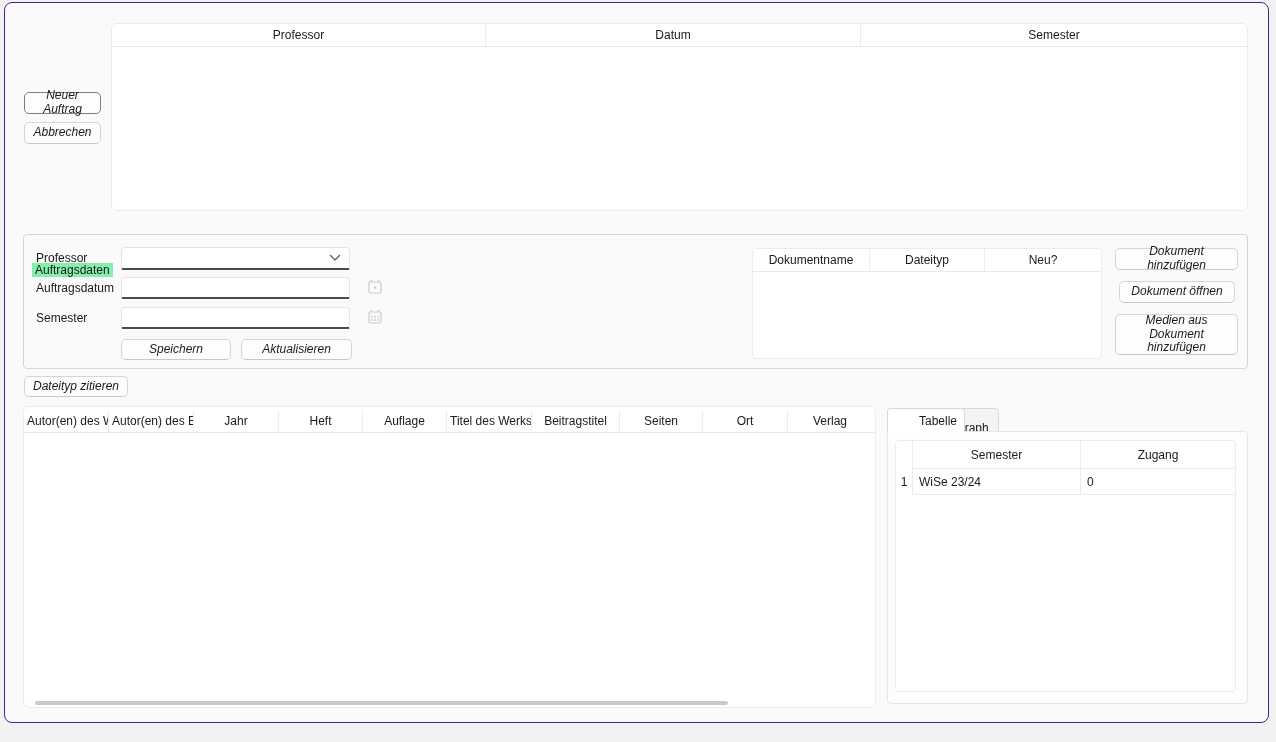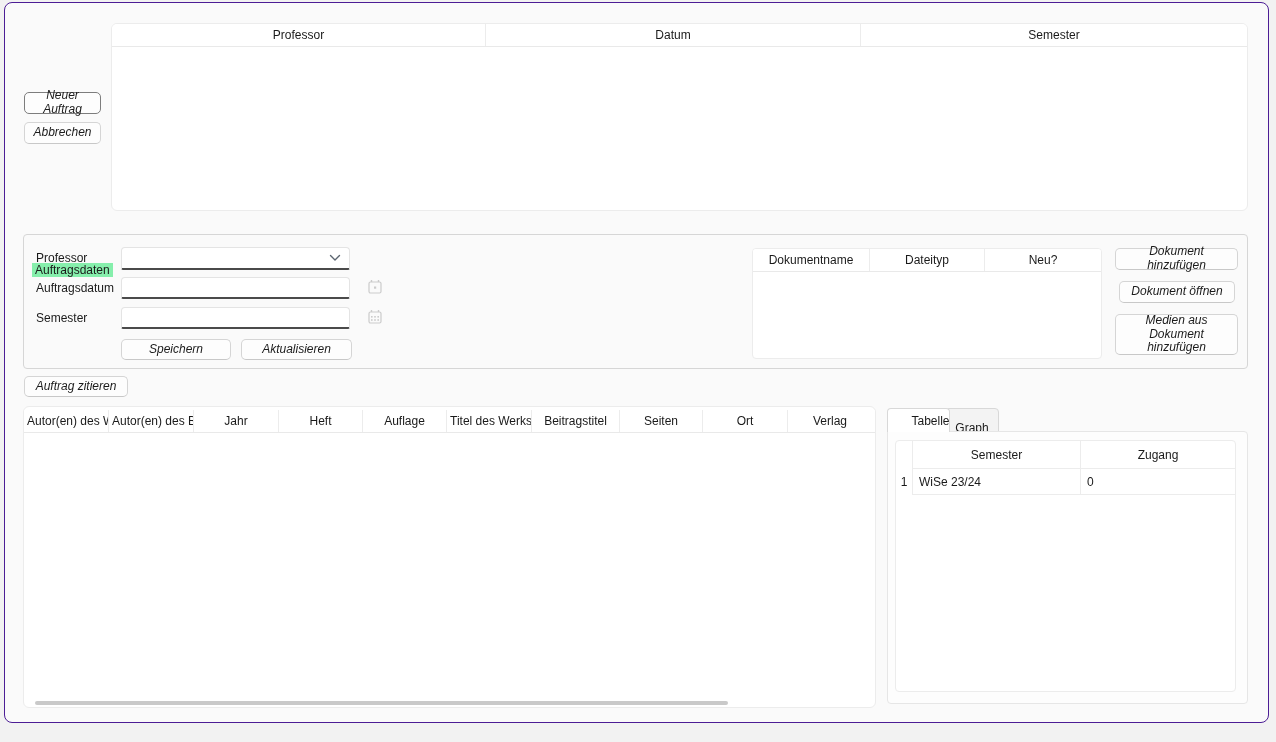--- a/index.html
+++ b/index.html
@@ -103,40 +103,40 @@
             <div class="th center" style="width: 117px;">Neu?</div>
           </div>
         <div style="height:88px;"></div>
       </div>
 
       <button class="btn" style="left:1091px;top:13px;width:123px;height:22px;">Dokument hinzufügen</button>
       <button class="btn" style="left:1095px;top:46px;width:116px;height:22px;">Dokument öffnen</button>
       <button class="btn" style="left:1091px;top:79px;width:123px;height:41px;padding:2px 4px;">Medien aus Dokument hinzufügen</button>
     </div>
 
-    <button class="btn" style="left:19px;top:373px;width:104px;height:21px;">Auftrag zitieren</button>
+    <button class="btn" style="left:19px;top:373px;width:104px;height:21px;">Dateityp zitieren</button>
 
     <div class="card" style="left:18px;top:403px;width:853px;height:302px;">
       <div class="thead" id="entries-head" style="margin-top:3px;">
           <div class="th left" style="width: 84px;">Autor(en) des Werks</div>
           <div class="th left" style="width: 85px;">Autor(en) des Beitrags</div>
           <div class="th center" style="width: 85px;">Jahr</div>
           <div class="th center" style="width: 84px;">Heft</div>
           <div class="th center" style="width: 84px;">Auflage</div>
           <div class="th center" style="width: 85px;">Titel des Werks</div>
           <div class="th center" style="width: 88px;">Beitragstitel</div>
           <div class="th center" style="width: 83px;">Seiten</div>
           <div class="th center" style="width: 85px;">Ort</div>
           <div class="th center" style="width: 85px;">Verlag</div>
         </div>
       <div style="height:250px;"></div>
       <div class="scrollbar-h" style="left:11px;top:294px;width:693px;height:4px;"></div>
     </div>
 
-    <div class="tab active" style="left:882px;top:405px;width:63px;height:24px;padding-left:24px;" id="tab0">Tabelle</div>
+    <div class="tab active" style="left:882px;top:405px;width:78px;height:24px;padding-left:24px;" id="tab0">Tabelle</div>
     <div class="tab inactive" style="left:940px;top:405px;width:54px;height:40px;text-decoration:underline;" id="tab1">Graph</div>
 
     <div style="position:absolute;left:882px;top:428px;width:361px;height:273px;background:#fdfdfd;
                 border:1px solid #e6e6e6;border-radius:0 4px 4px 4px;box-sizing:border-box;">
       <div class="card" style="left:7px;top:8px;width:341px;height:252px;border-radius:4px;">
         <div style="display:flex;" id="stats-head">
             <div class="stats-th" style="border-bottom: none; width: 16px;"></div>
             <div class="stats-th vline-l" style="width: 168px;">Semester</div>
             <div class="stats-th vline-l" style="width: 155px;">Zugang</div>
           </div>

